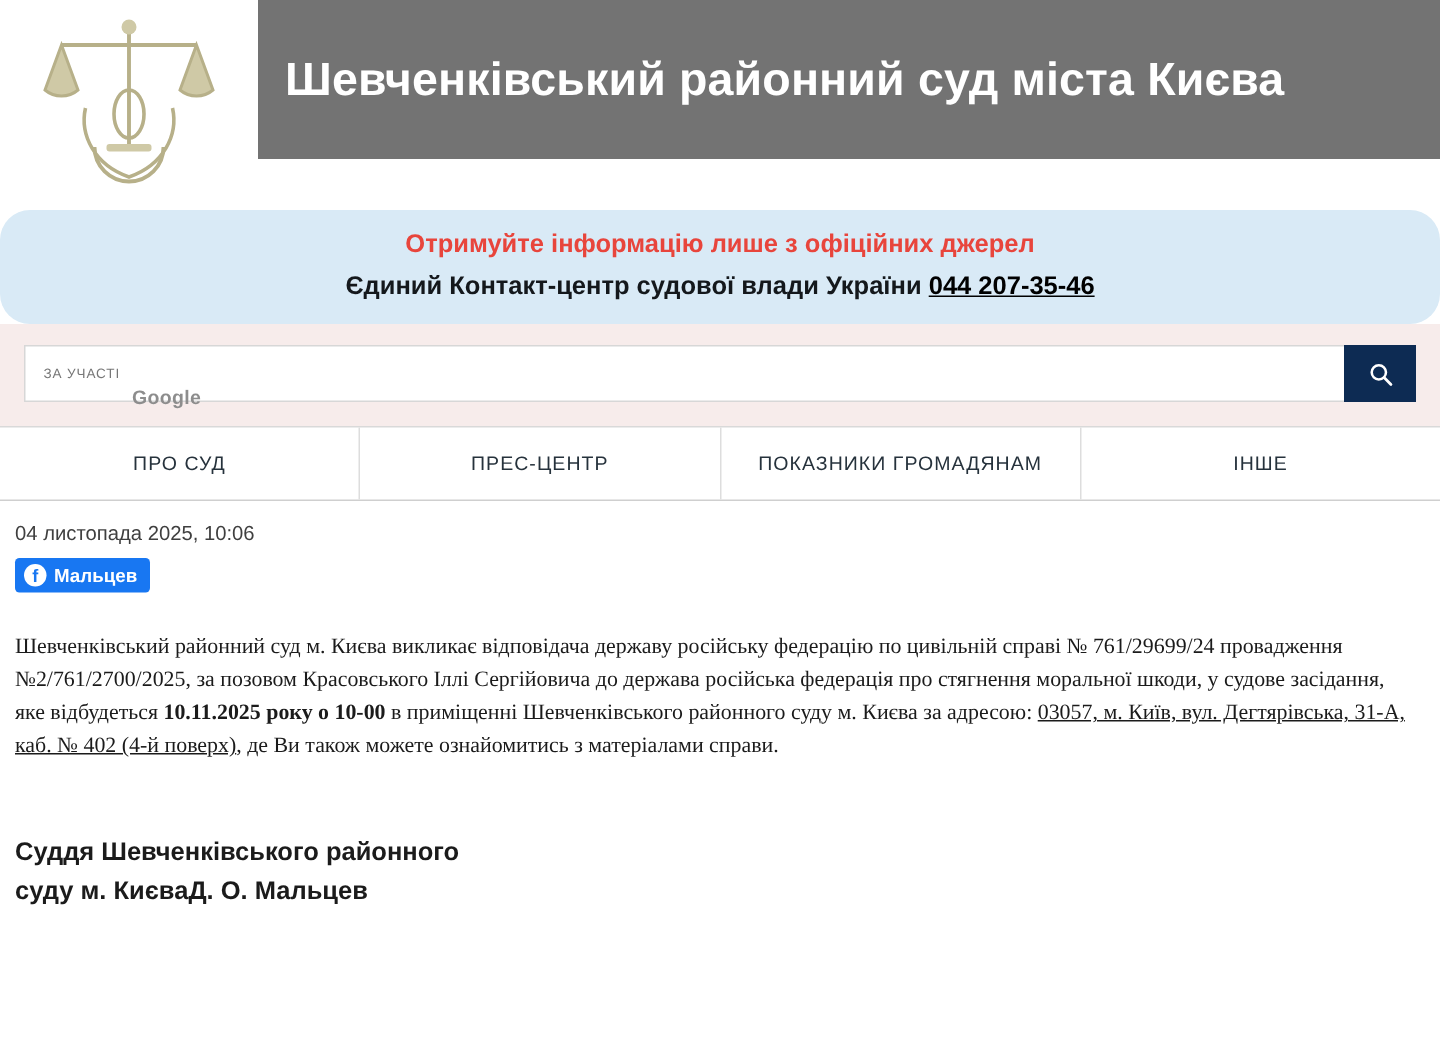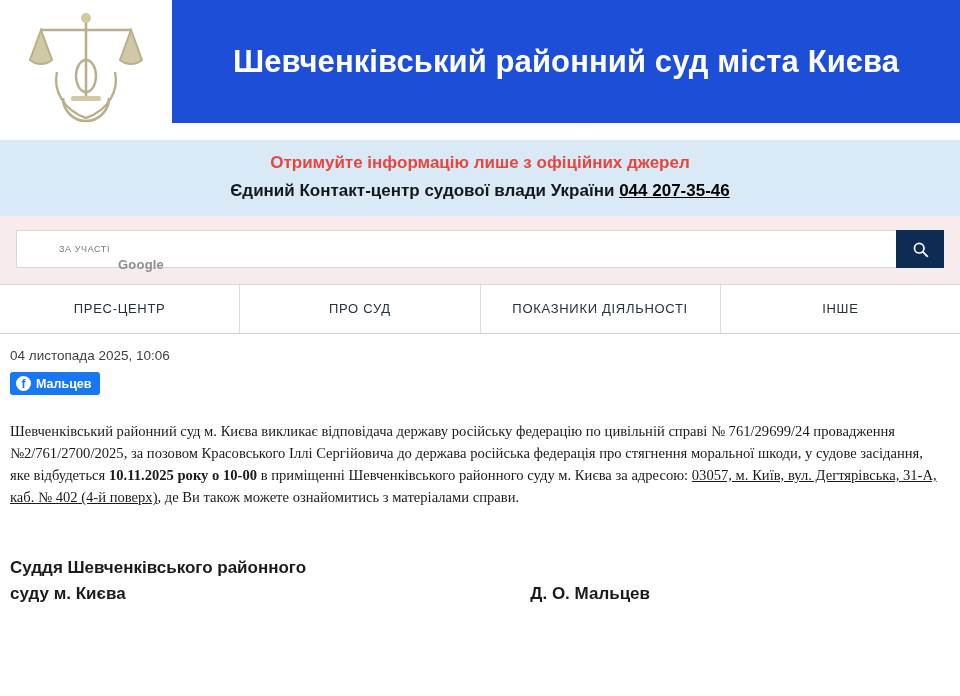--- a/index.html
+++ b/index.html
@@ -28,43 +28,43 @@
     height: 140px;
     display: flex;
     align-items: center;
     justify-content: center;
     flex: 0 0 172px;
   }
   .logo-svg { display: block; }
 
   .title-band {
     flex: 1 1 auto;
-    background: #1d4ed8;
-    height: 123px;
-    display: flex;
-    align-items: center;
-    justify-content: center;
+    background: #737373;
+    height: 106px;
+    display: flex;
+    align-items: center;
     padding: 0 18px;
     box-sizing: border-box;
   }
   .title-band h1 {
     margin: 0;
     color: #ffffff;
     font-size: 31px;
     line-height: 1.26;
     font-weight: 700;
     text-align: center;
     letter-spacing: 0.1px;
   }
 
   
   .info-bar {
     background: #d9eaf6;
     padding: 12px 0 14px 0;
     text-align: center;
+    border-radius: 20px;
   }
   .info-line1 {
     color: #e8453c;
     font-size: 17px;
     font-weight: 700;
     line-height: 1.3;
   }
   .info-line2 {
     margin-top: 6px;
     font-size: 17px;
@@ -98,21 +98,20 @@
     padding: 0 12px;
     box-sizing: border-box;
     gap: 8px;
   }
   .branding {
     font-size: 9px;
     letter-spacing: 0.6px;
     color: #777777;
     text-transform: uppercase;
     white-space: nowrap;
-    margin-left: 30px;
   }
   .google-word {
     font-size: 13px;
     color: #8d8d8d;
     font-weight: 600;
     letter-spacing: 0.2px;
     margin-top: 31px;
   }
   .search-btn {
     width: 48px;
@@ -206,24 +205,23 @@
   .spacer { height: 32px; }
 
   .signature {
     font-size: 17px;
     font-weight: 700;
     line-height: 1.55;
     color: #1b1b1b;
   }
   .sig-row {
     display: flex;
-    justify-content: space-between;
+    justify-content: flex-start;
     align-items: baseline;
     max-width: 640px;
-    gap: 12px;
   }
   .sig-name { font-weight: 700; }
 </style>
 </head>
 <body>
 
 <div class="header">
   <div class="logo-wrap">
     <svg class="logo-svg" width="118" height="120" viewBox="0 0 118 120">
       <g fill="none" stroke="#b7b089" stroke-width="2.6">
@@ -262,23 +260,23 @@
     <button class="search-btn">
       <svg width="17" height="17" viewBox="0 0 20 20">
         <circle cx="8.5" cy="8.5" r="5.6" fill="none" stroke="#ffffff" stroke-width="2"></circle>
         <line x1="12.8" y1="12.8" x2="18" y2="18" stroke="#ffffff" stroke-width="2.2" stroke-linecap="round"></line>
       </svg>
     </button>
   </div>
 </div>
 
 <nav class="nav">
+  <div class="nav-item">ПРО СУД</div>
   <div class="nav-item">ПРЕС-ЦЕНТР</div>
-  <div class="nav-item">ПРО СУД</div>
-  <div class="nav-item">ПОКАЗНИКИ ДІЯЛЬНОСТІ</div>
+  <div class="nav-item">ПОКАЗНИКИ ГРОМАДЯНАМ</div>
   <div class="nav-item">ІНШЕ</div>
 </nav>
 
 <div class="content">
   <div class="timestamp">04 листопада 2025, 10:06</div>
 
   <div class="share-btn">
     <span class="fb-circle">f</span>
     <span>Мальцев</span>
   </div>

